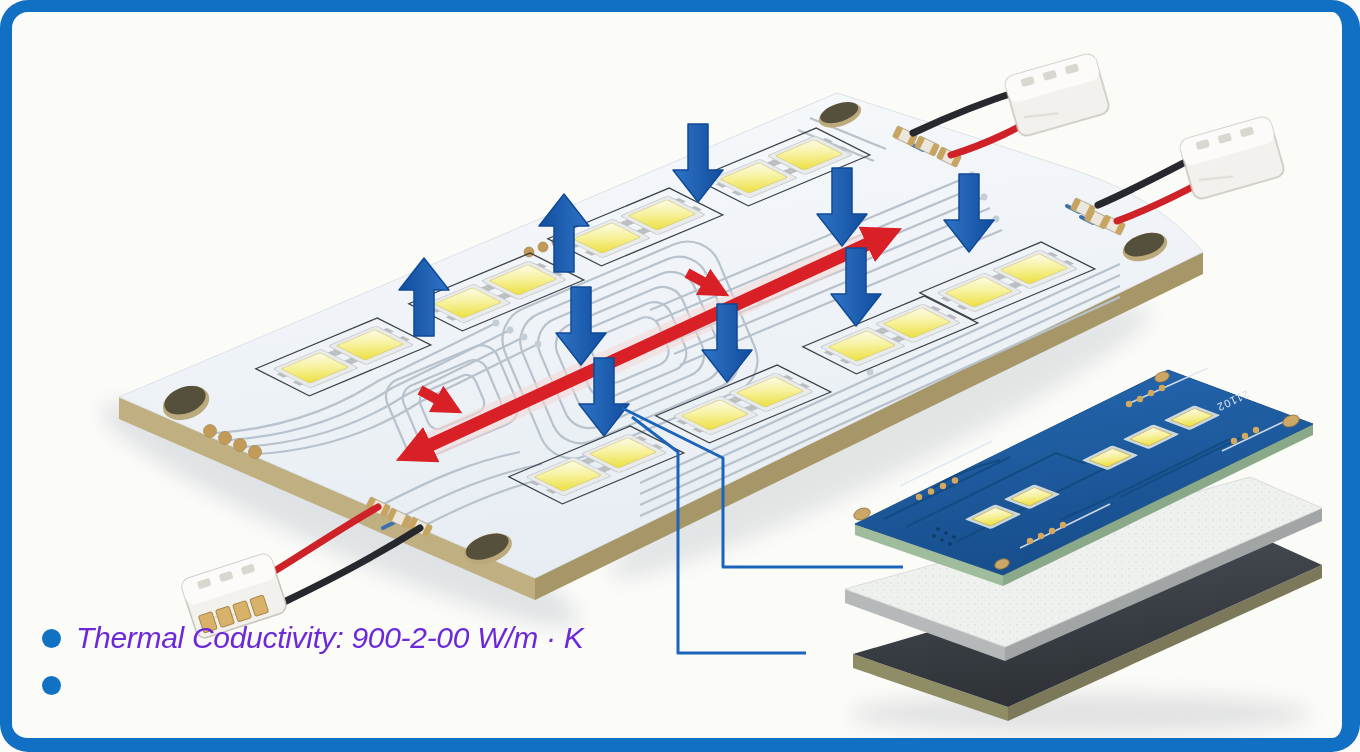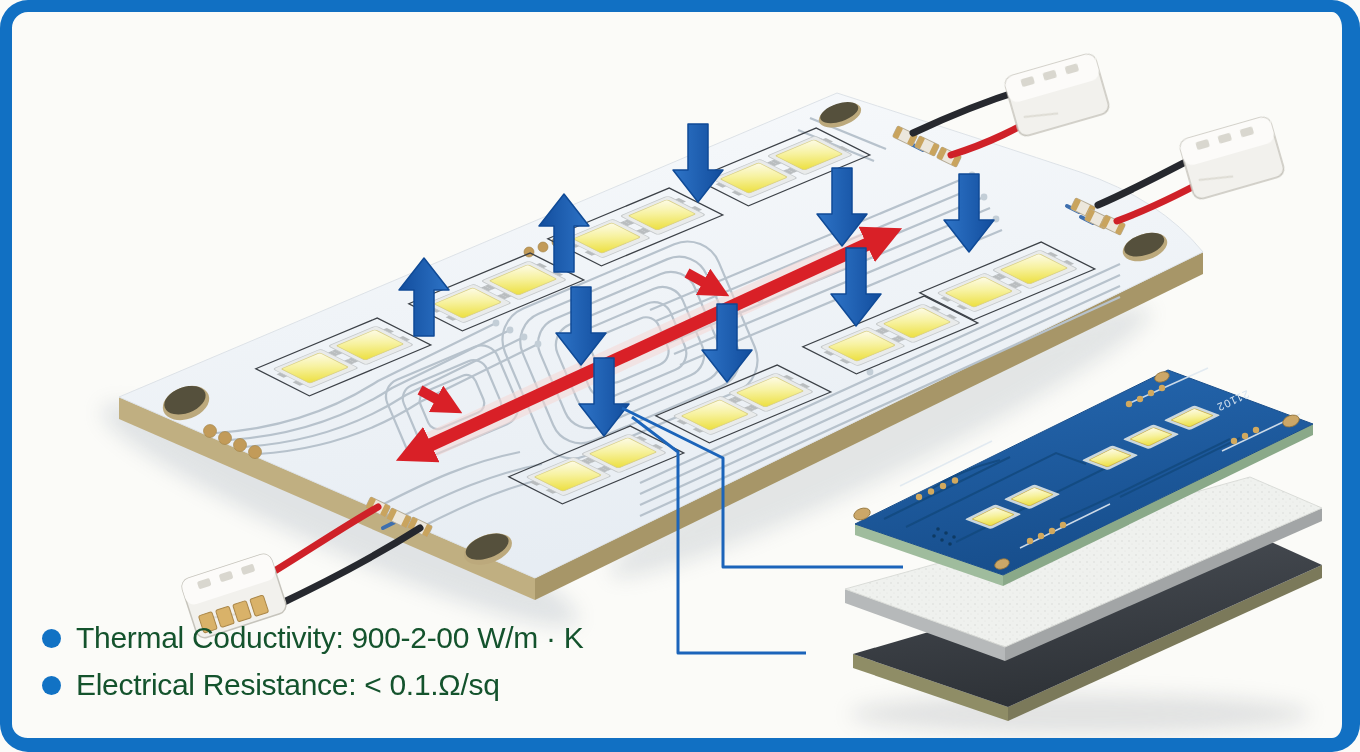--- a/index.html
+++ b/index.html
@@ -4,21 +4,21 @@
 <style>
   html,body{margin:0;padding:0;background:#ffffff;}
   .stage{position:relative;width:1360px;height:752px;background:#fbfbf8;overflow:hidden;
          font-family:"Liberation Sans",sans-serif;}
   .frame-border{position:absolute;inset:0;border:12px solid #1170c3;border-width:12px 18px 14px 12px;
                 border-radius:28px;pointer-events:none;z-index:30;}
   .illustration{position:absolute;inset:0;z-index:5;}
   .legend{position:absolute;left:42px;top:616px;z-index:20;display:flex;flex-direction:column;gap:3px;}
   .legend-row{display:flex;align-items:center;gap:15px;height:44px;}
   .bullet{width:19px;height:19px;border-radius:50%;background:#1172c4;flex:none;}
-  .legend-text{font-size:30px;line-height:44px;color:#14532d;letter-spacing:-0.3px;white-space:nowrap;}
+  .legend-text{font-size:30px;line-height:44px;color:#6d28d9;letter-spacing:-0.3px;white-space:nowrap;font-style:italic;}
 </style>
 </head>
 <body>
 
 <div class="stage">
 
 <svg class="illustration" viewBox="0 0 1360 752" width="1360" height="752">
   <defs>
     <linearGradient id="boardG" x1="0" y1="0" x2="0.25" y2="1">
       <stop offset="0" stop-color="#f8fafc"></stop>
@@ -339,18 +339,17 @@
   </g>
 </svg>
 
 <div class="legend">
   <div class="legend-row">
     <span class="bullet"></span>
     <span class="legend-text">Thermal Coductivity: 900-2-00 W/m · K</span>
   </div>
   <div class="legend-row">
     <span class="bullet"></span>
-    <span class="legend-text">Electrical Resistance: &lt; 0.1.Ω/sq</span>
   </div>
 </div>
 
 <div class="frame-border"></div>
 </div>
 
 </body></html>

